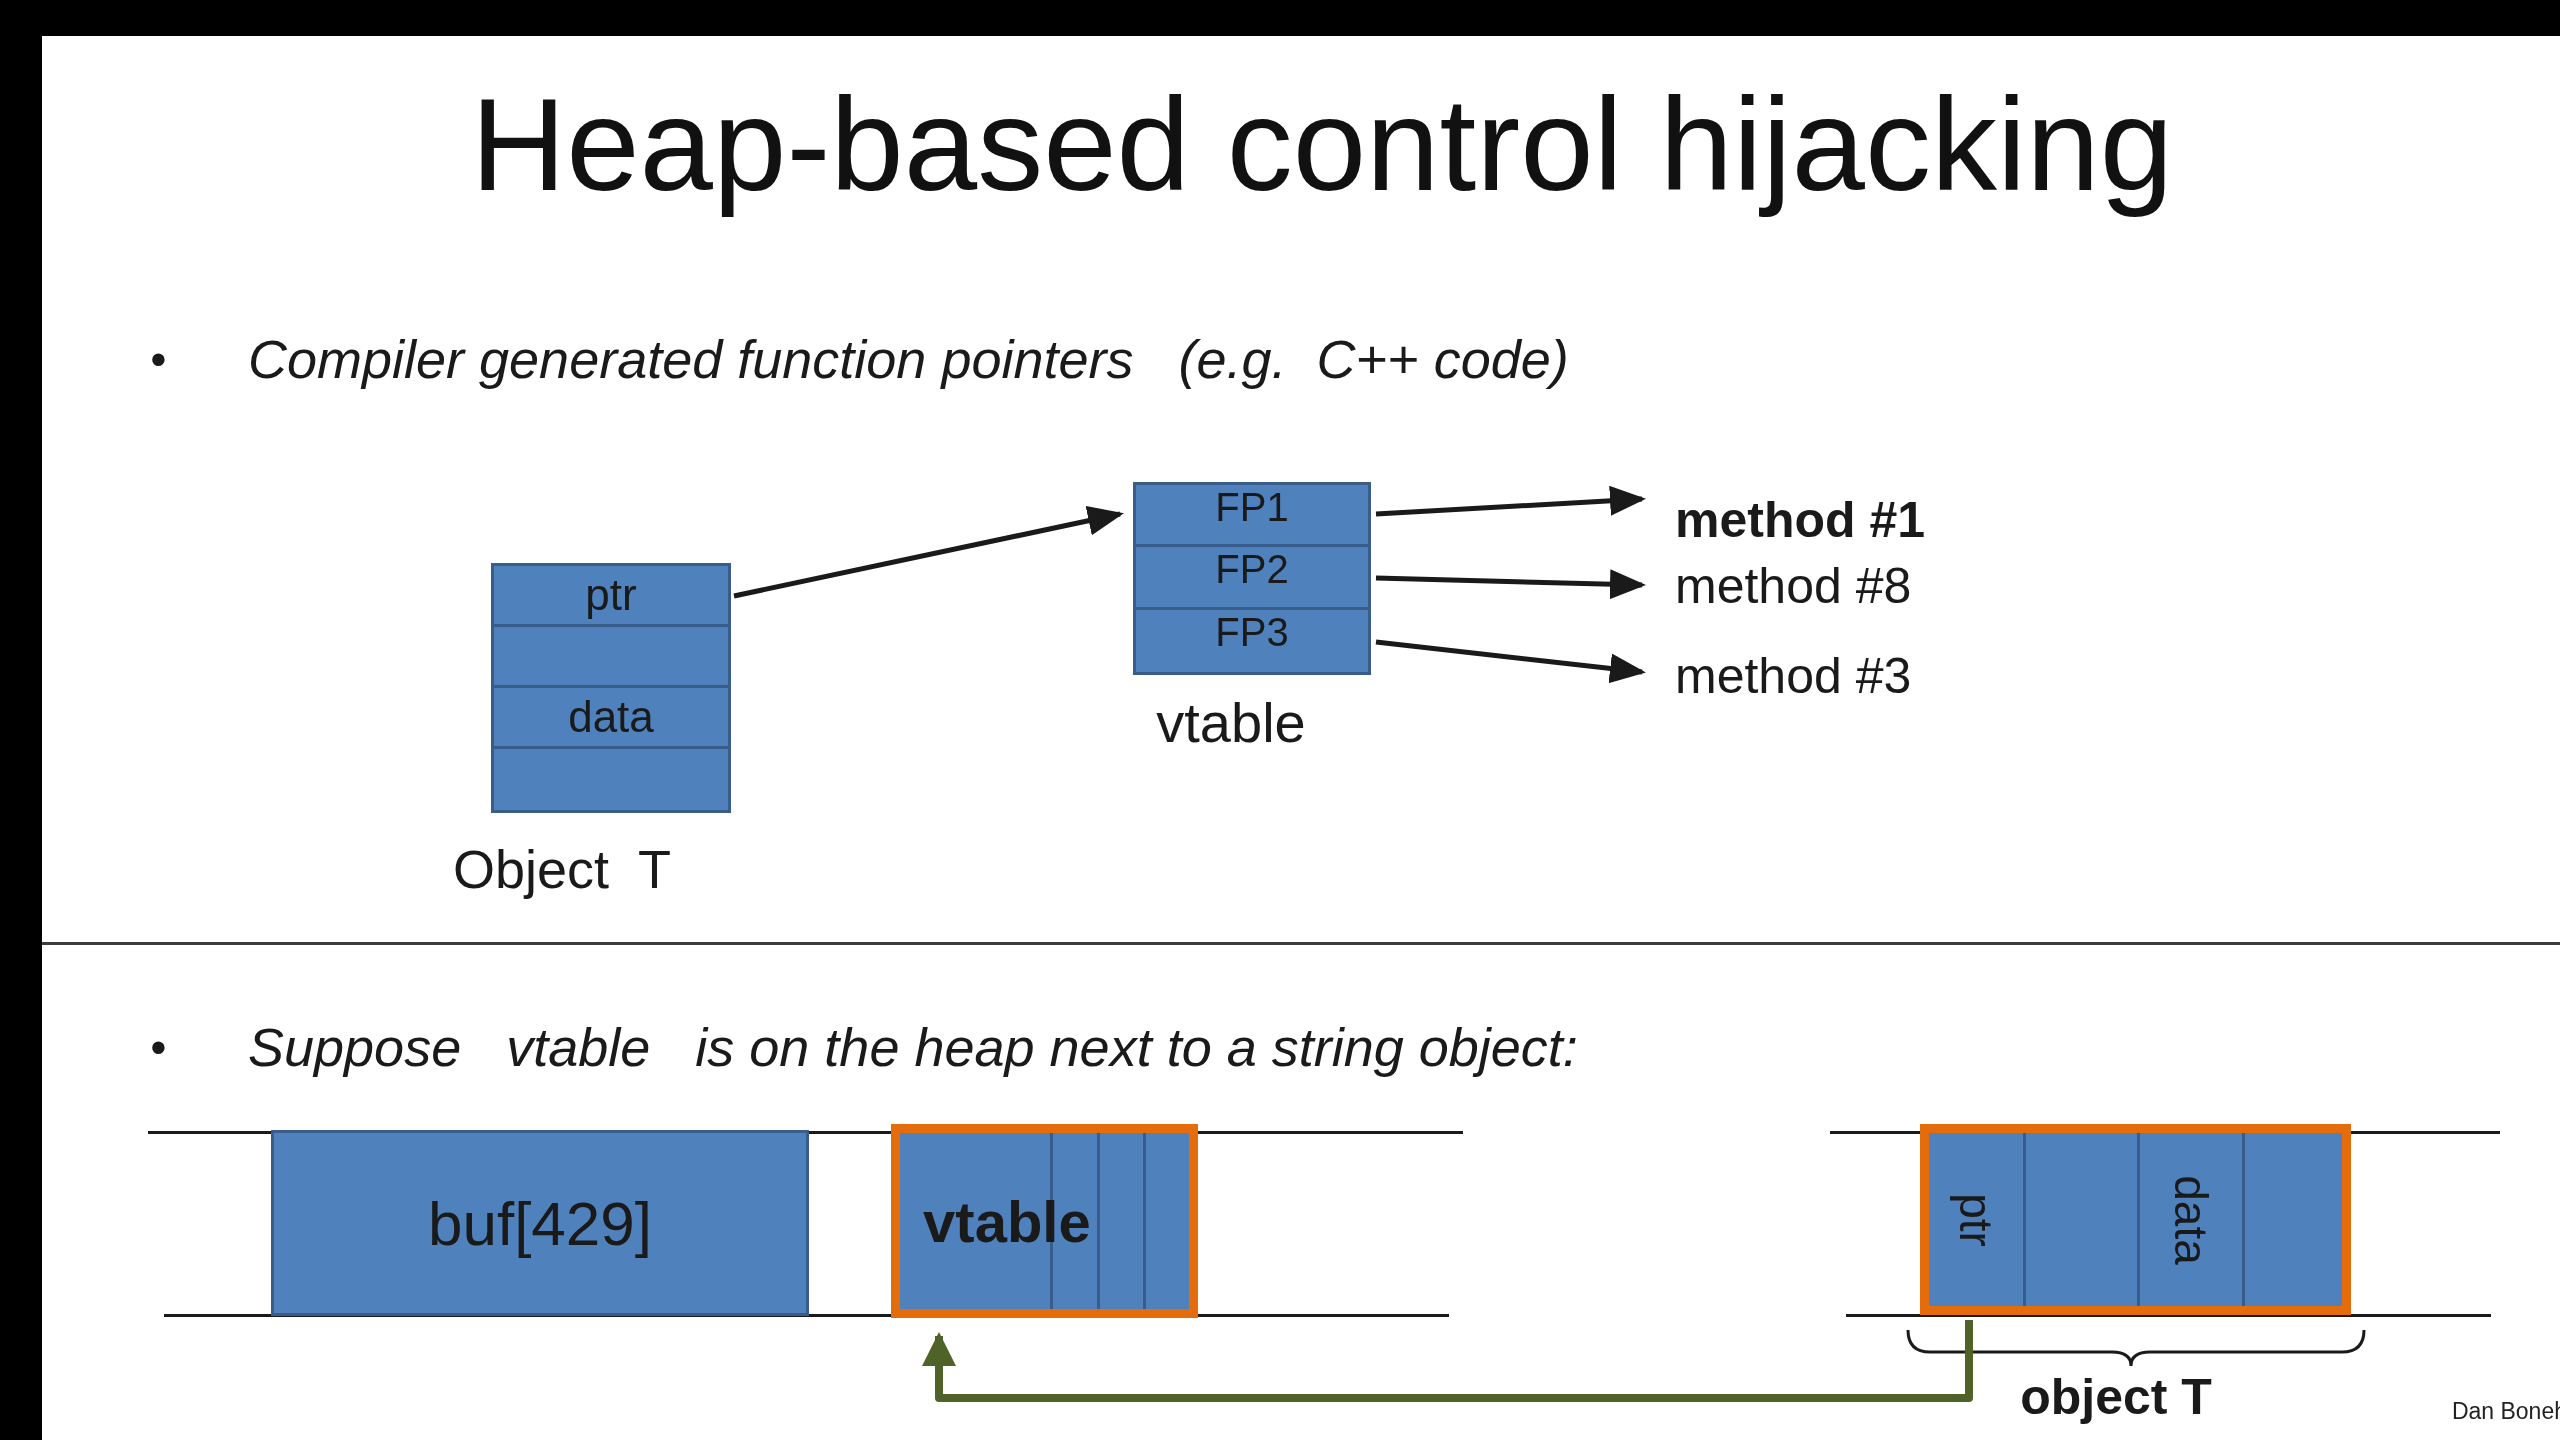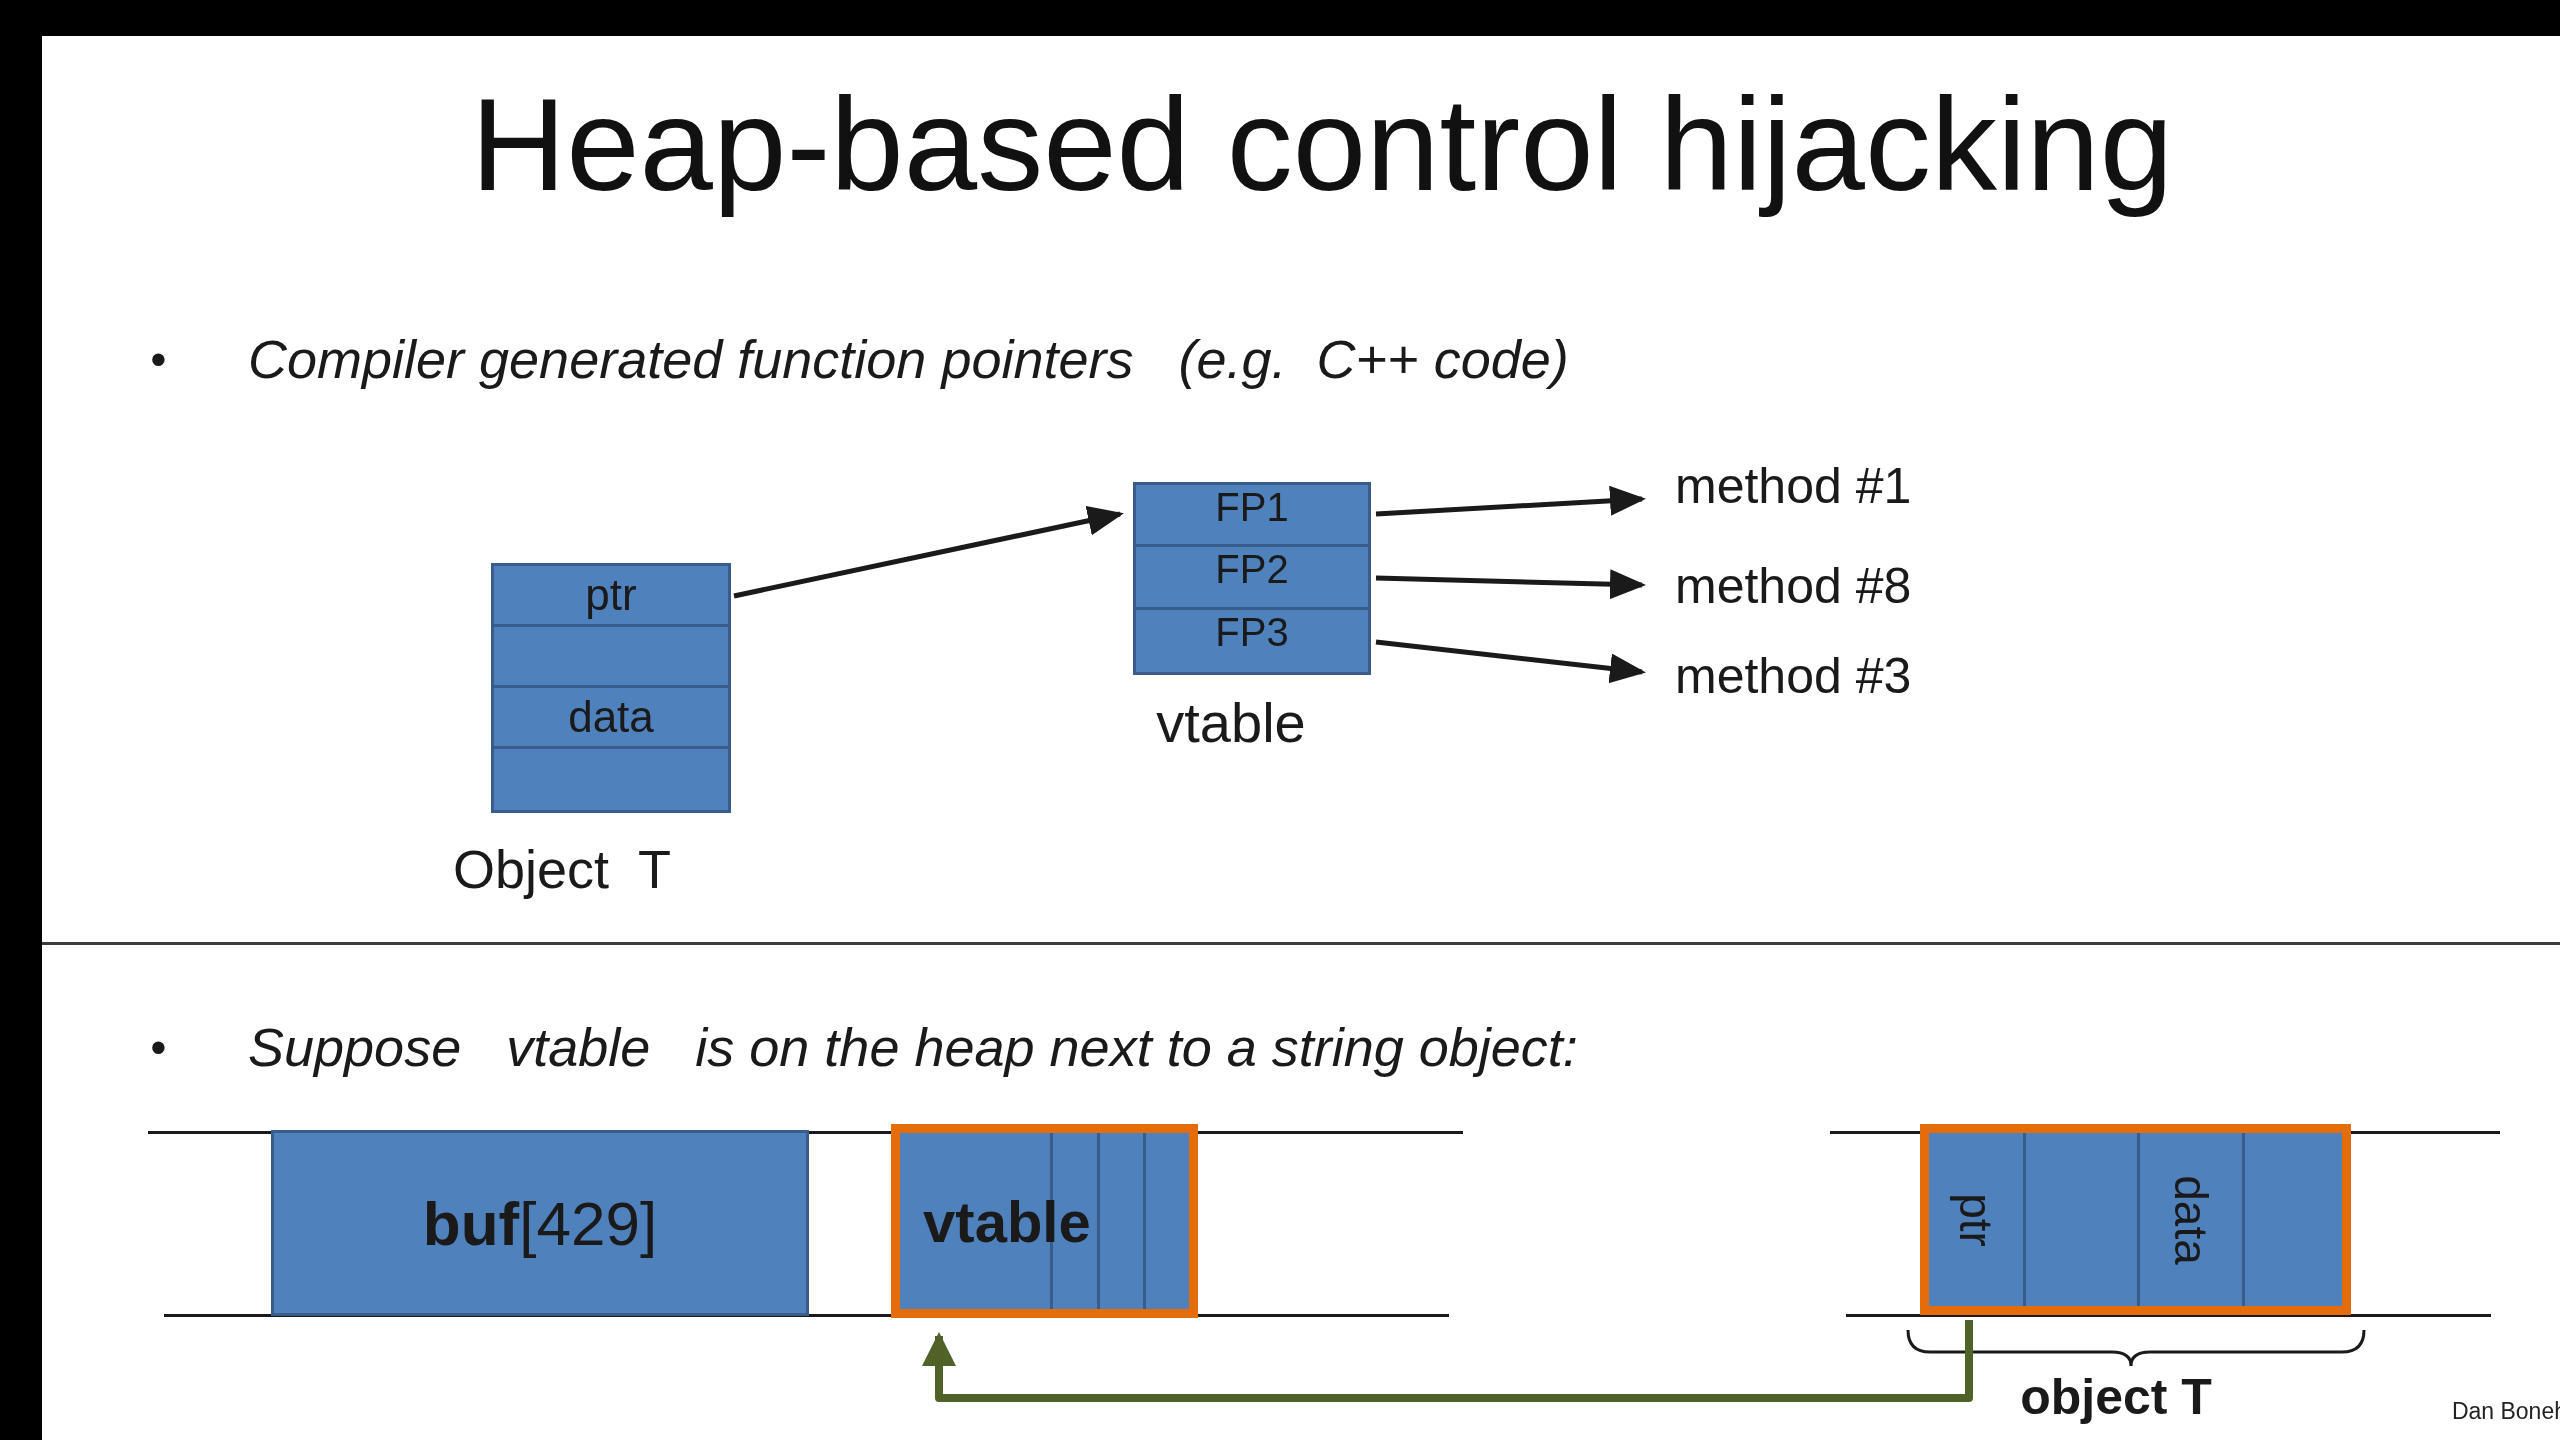--- a/index.html
+++ b/index.html
@@ -26,33 +26,33 @@
   .objt .row:last-child{border-bottom:none;}
   .objt-label{position:absolute;left:370px;top:838px;width:300px;text-align:center;font-size:54px;}
 
   
   .vt{position:absolute;left:1091px;top:482px;width:238px;height:193px;display:grid;grid-template-rows:1fr 1fr 1fr;}
   .vt .row{border-bottom:3px solid var(--box-border,#385d8a);display:flex;justify-content:center;font-size:40px;}
   .vt .row:last-child{border-bottom:none;}
   .vt-label{position:absolute;left:1039px;top:690px;width:300px;text-align:center;font-size:56px;}
 
   .method{position:absolute;left:1633px;font-size:50px;line-height:60px;}
-  .m1{top:456px;} .m2{top:556px;} .m3{top:646px;}
+  .m1{top:490px;font-weight:bold;} .m2{top:556px;} .m3{top:646px;}
 
   .divider{position:absolute;left:0;top:942px;width:2560px;height:3px;background:#3c3c3c;}
 
   
   .hline{position:absolute;height:3px;background:#1a1a1a;}
   .hl-lt{left:106px;top:1131px;width:1315px;}
   .hl-lb{left:122px;top:1314px;width:1285px;}
   .hl-rt{left:1788px;top:1131px;width:670px;}
   .hl-rb{left:1804px;top:1314px;width:645px;}
 
   .bufbox{position:absolute;left:229px;top:1130px;width:538px;height:186px;display:flex;align-items:center;justify-content:center;font-size:62px;}
-  .bufbox b{font-weight:700;}
+  .bufbox b{font-weight:400;}
 
   .heap-vt{
     position:absolute;left:849px;top:1124px;width:307px;height:194px;
     background:var(--box-fill,#4f81bd);border:9px solid var(--highlight,#e46c0a);box-sizing:border-box;
   }
   .heap-vt .vdiv{position:absolute;top:0;bottom:0;width:3px;background:var(--box-border,#385d8a);}
   .heap-vt .d1{left:52%;} .heap-vt .d2{left:68%;} .heap-vt .d3{left:84%;}
   .heap-vt .vt-text{position:absolute;left:4%;width:66%;top:50%;transform:translateY(-50%);text-align:center;font-size:58px;font-weight:700;z-index:2;}
 
   .heap-objt{

